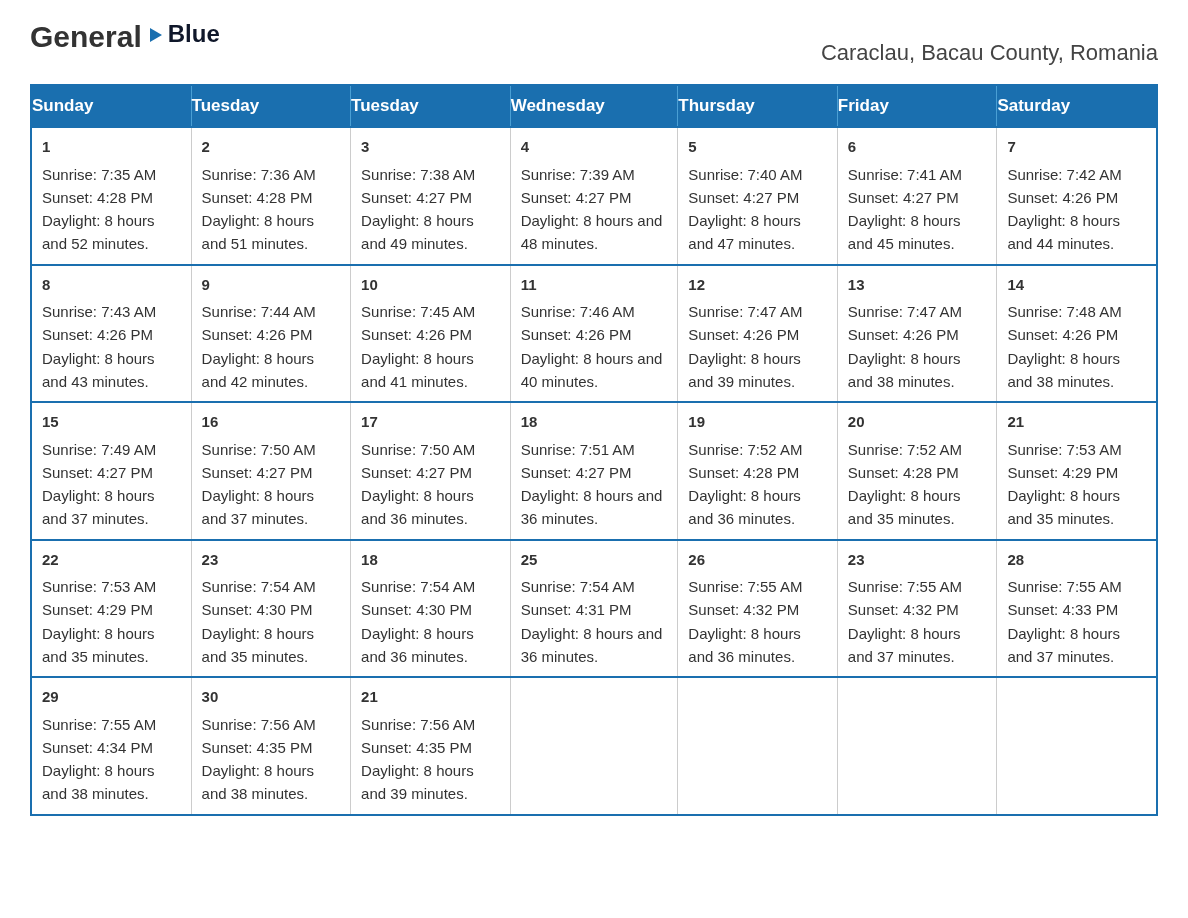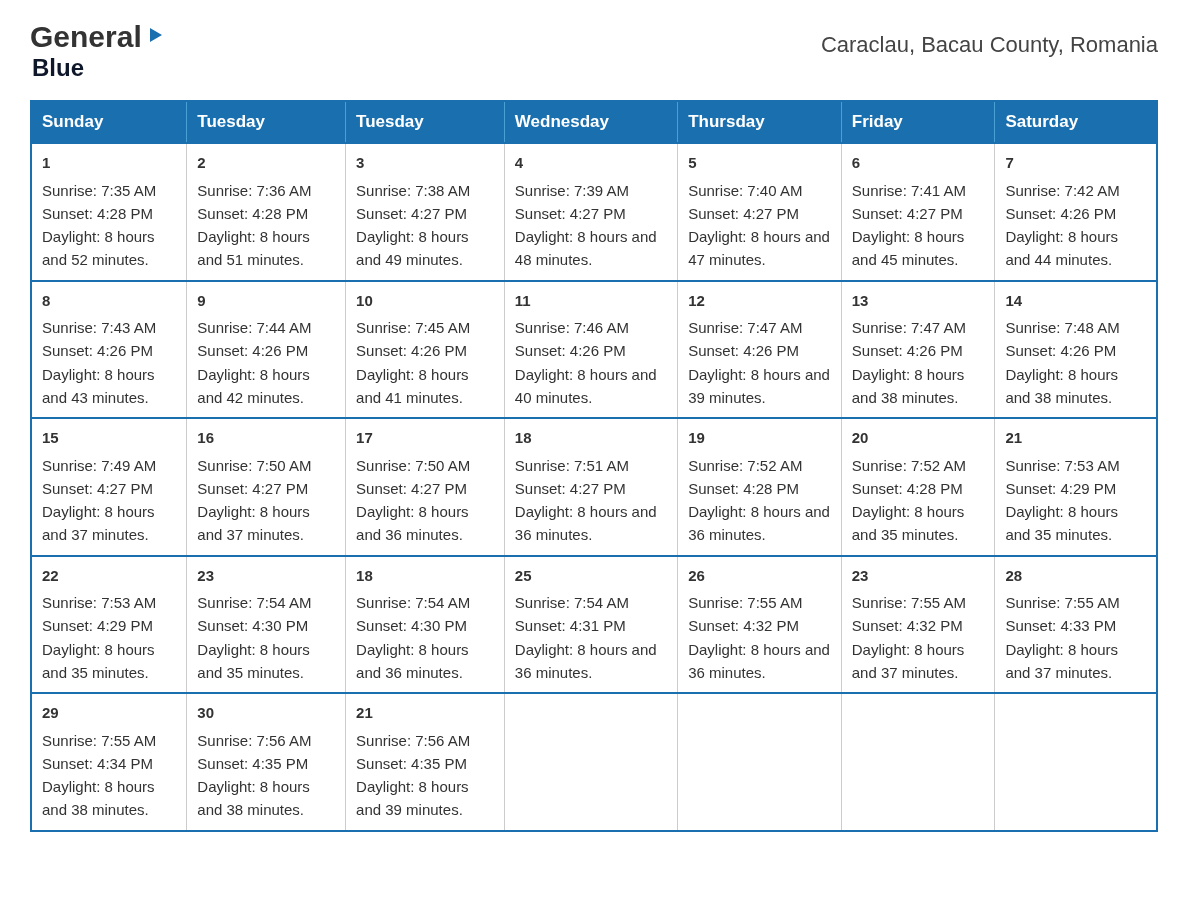--- a/index.html
+++ b/index.html
@@ -11,48 +11,48 @@
       padding: 20px 30px;
     }
     .header {
       display: flex;
       justify-content: space-between;
       align-items: flex-start;
       margin-bottom: 18px;
     }
     .logo {
       display: flex;
-      flex-direction: column;
+      flex-direction: row;
       align-items: flex-start;
     }
     .title-section {
       text-align: right;
     }
     .main-title {
       font-size: 52px;
       font-weight: bold;
       color: #222;
       line-height: 1.1;
     }
     .subtitle {
       font-size: 22px;
       color: #444;
-      margin-top: 12px;
+      margin-top: 20px;
     }
     table {
       width: 100%;
       border-collapse: collapse;
       border: 2px solid #1a6faf;
     }
     thead tr th {
       background-color: #1a6faf;
       color: #fff;
       font-size: 17px;
       font-weight: bold;
-      padding: 10px 10px;
+      padding: 10px 0;
       text-align: left;
       border-right: 1px solid #4a9fd4;
     }
     thead tr th:last-child {
       border-right: none;
     }
     tbody tr {
       border-top: 2px solid #1a6faf;
     }
     tbody tr td {

